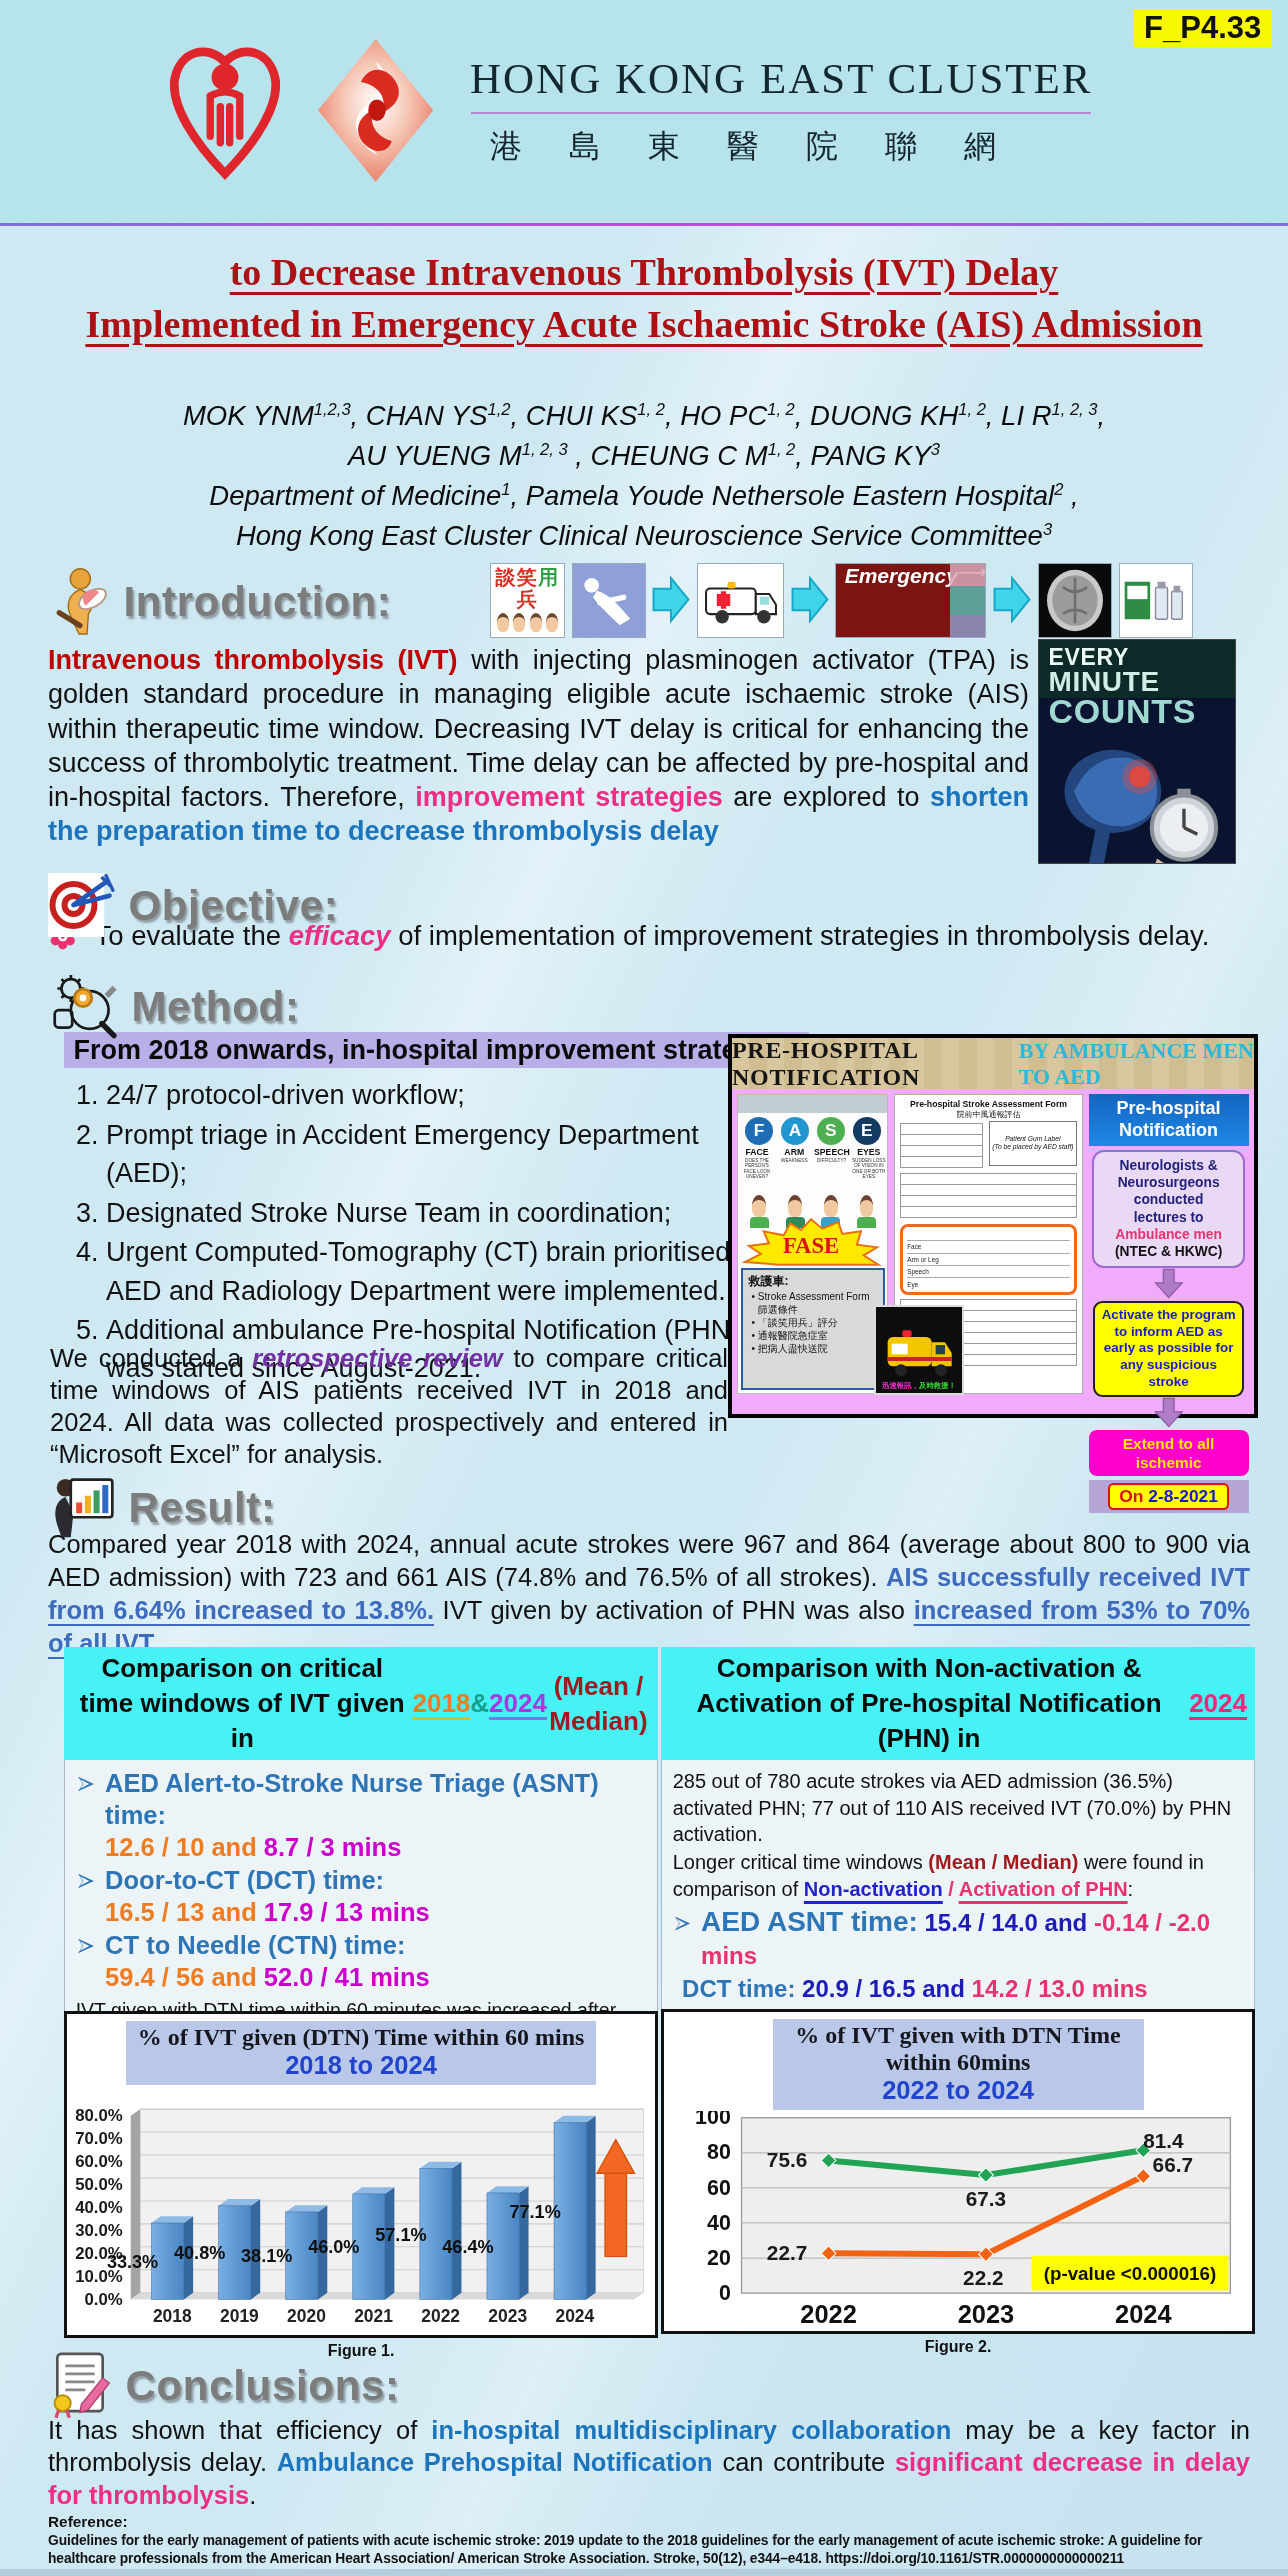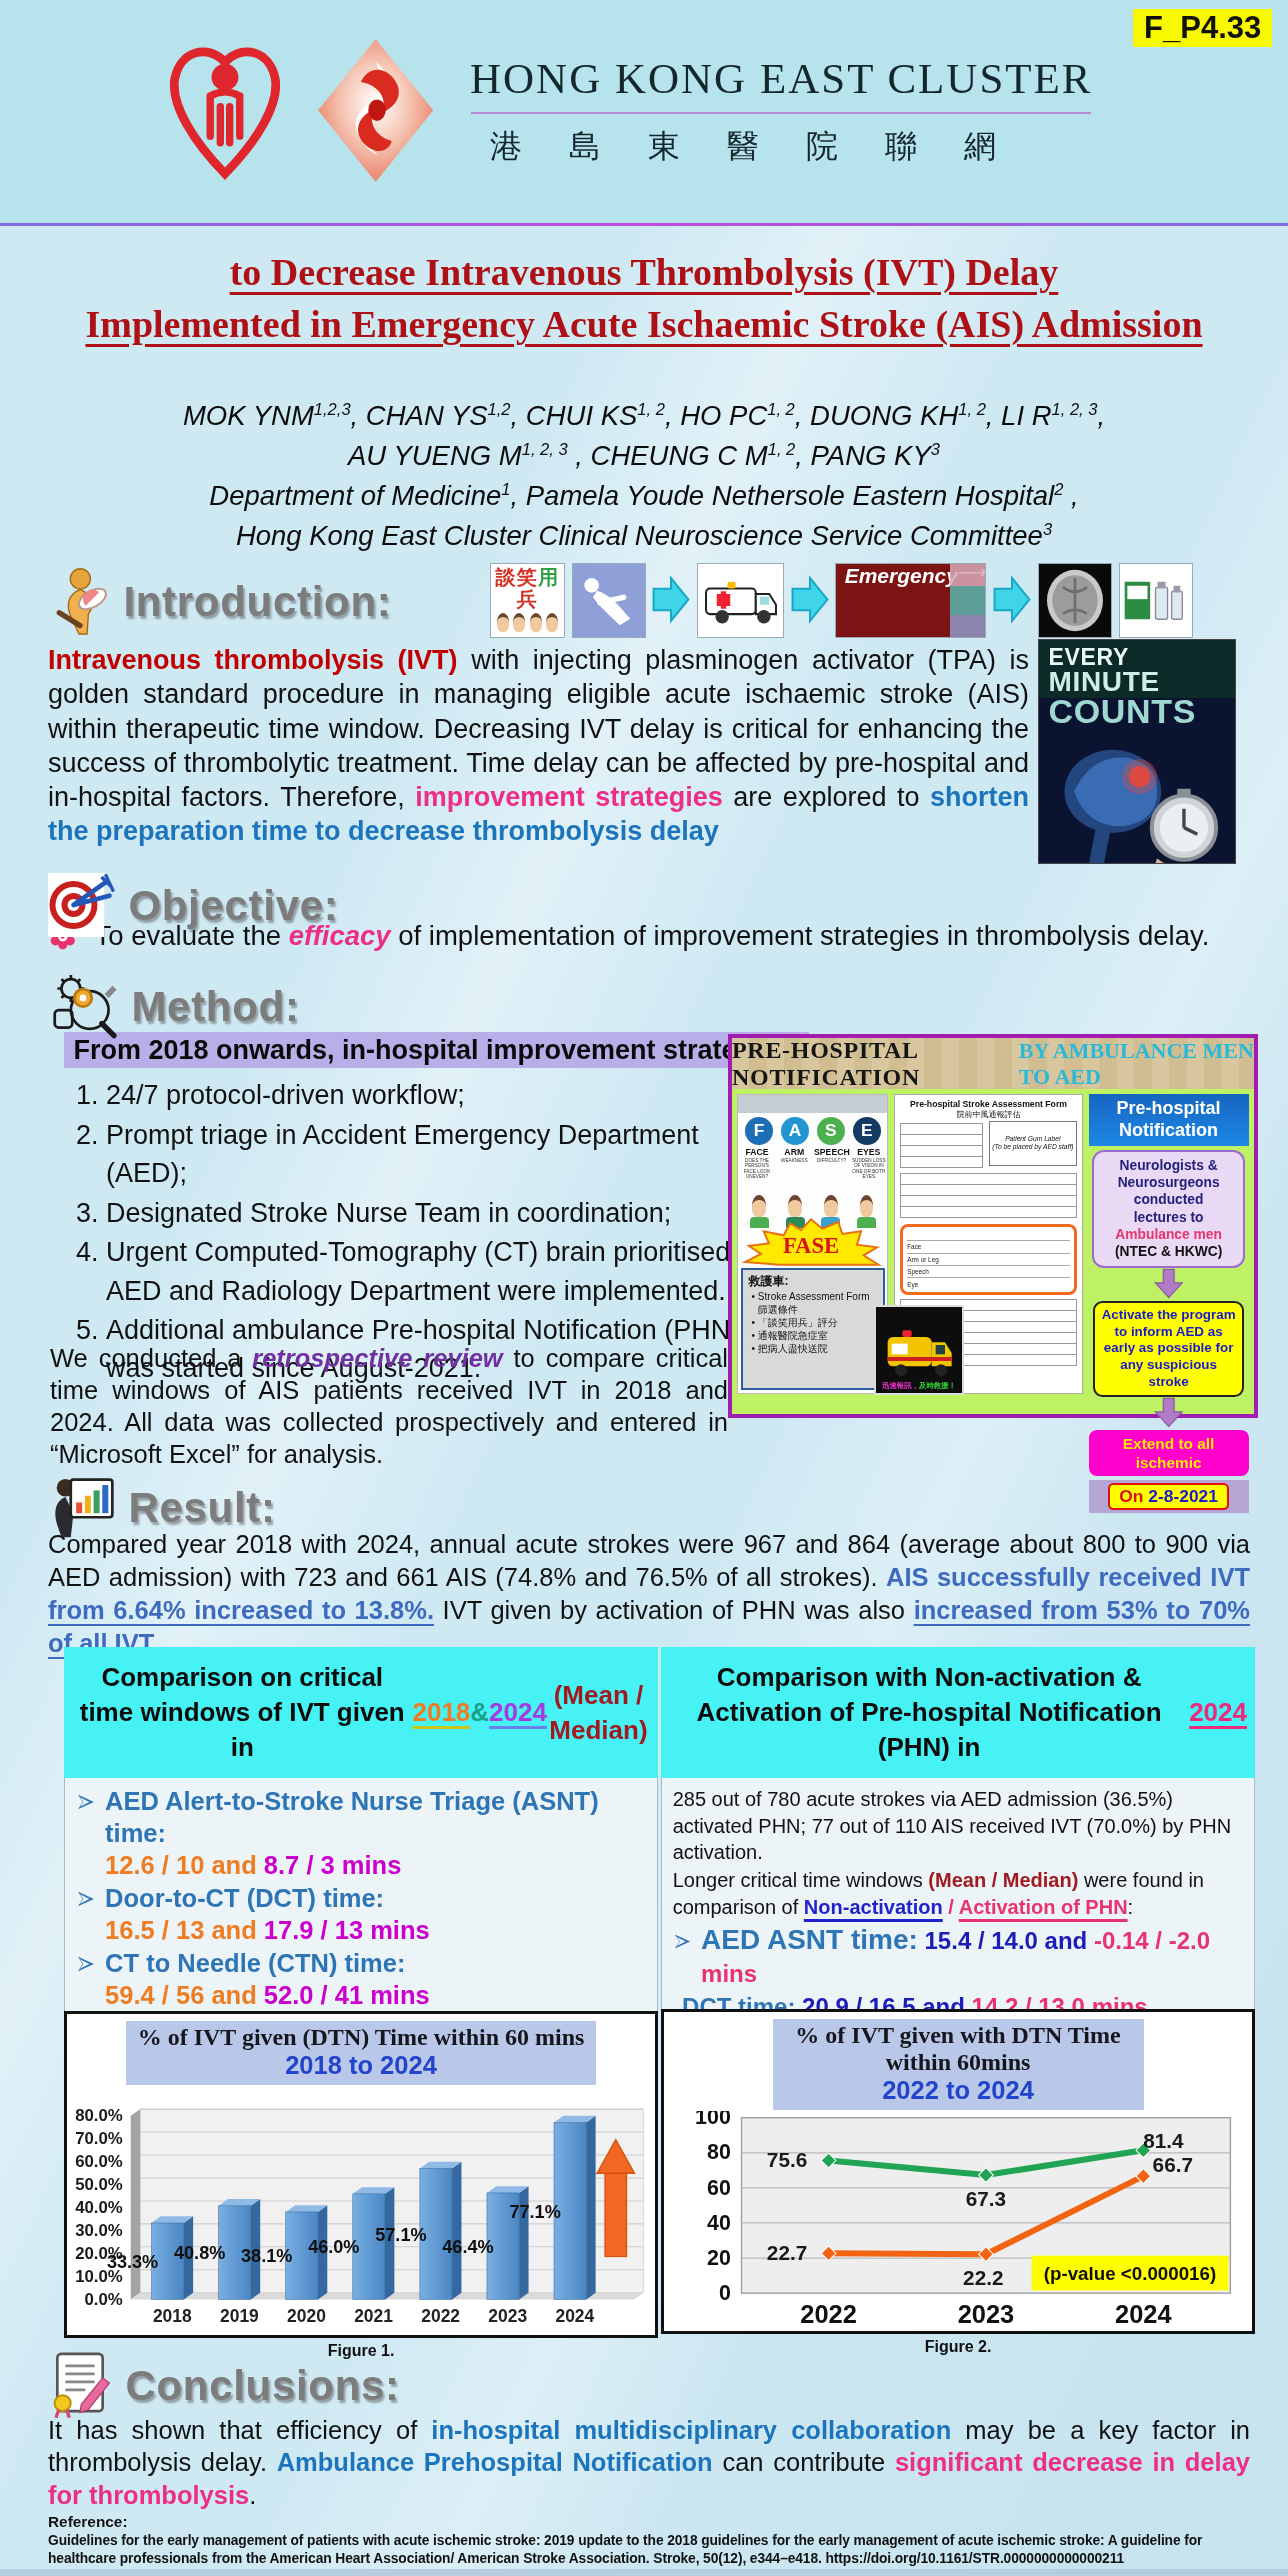--- a/index.html
+++ b/index.html
@@ -71,21 +71,21 @@
   .emc-words div:nth-child(3){color:#9fd8d0;font-size:34px}
   
   .obj-line{position:absolute;left:50px;top:920px;display:flex;gap:19px;align-items:flex-start;font-size:27.5px;width:1194px}
   
   .m-highlight{position:absolute;left:64px;top:1032px;background:#b9aee8;font-size:27px;font-weight:bold;
     padding:2.7px 9.4px;color:#0a0a0a}
   .m-list{position:absolute;left:64px;top:1076px;width:664px;font-size:27px;line-height:1.42;margin:0;padding-left:42px}
   .m-list li{margin-bottom:1.3px}
   .m-para{position:absolute;left:50px;top:1342px;width:678px;font-size:25.5px;line-height:1.26;text-align:justify}
   
-  .phn{position:absolute;left:728px;top:1034px;width:530px;height:384px;background:#bef264;border:4px solid #a21caf;box-sizing:border-box}
+  .phn{position:absolute;left:728px;top:1034px;width:530px;height:384px;background:#f0abfc;border:4px solid #000000;box-sizing:border-box}
   .phn-head{height:51px;display:flex;align-items:center;justify-content:center;gap:9.4px;
     background:repeating-linear-gradient(90deg,#d8c79e 0 17.4px,#d0bd92 17.4px 35px)}
   .phn-tb{font-family:"Liberation Serif",serif;font-weight:bold;font-size:24px;letter-spacing:0.7px;color:#151515}
   .phn-tc{font-family:"Liberation Serif",serif;font-weight:bold;font-size:22px;color:#2ab9d8}
   .phn-body{display:flex;gap:5.4px;padding:5.4px;height:310px;box-sizing:border-box;position:relative}
   .fase-col{width:149px;background:#fdfdfd;border:0.7px solid #bbb;display:flex;flex-direction:column;overflow:hidden}
   .fase-torn{height:17.4px;background:#c2ced4}
   .fase-letters{display:flex;justify-content:space-around;padding:4px 2.7px 0}
   .fase-letters b{width:28px;height:28px;border-radius:50%;color:#fff;font-size:17.4px;display:flex;align-items:center;justify-content:center}
   .fase-letters b:nth-child(1){background:#1e6eb5}.fase-letters b:nth-child(2){background:#2196d0}
@@ -130,21 +130,21 @@
     text-align:center;line-height:1.25}
   .datewrap{margin-top:4px;width:100%;background:#b5a6d6;padding:3.4px 0;display:flex;justify-content:center}
   .datebox{background:#ffff00;border:2px solid #e01010;border-radius:5.4px;padding:0.7px 9.4px;font-weight:bold;font-size:17.4px}
   .datebox .on{color:#e01010}.datebox .dt{color:#1a1acc}
   
   .r-para{position:absolute;left:48px;top:1528px;width:1202px;font-size:25.5px;line-height:1.29;text-align:justify}
   
   .cbox{position:absolute;top:1647px;width:594px;height:357px;box-sizing:border-box}
   .cbox.left{left:64px}.cbox.right{left:661px}
   .box-head{background:#46f2f4;min-height:78px;display:flex;align-items:center;justify-content:center;
-    text-align:center;font-weight:bold;font-size:26px;line-height:1.35;padding:13px 8px;box-sizing:border-box;color:#0c0c0c}
+    text-align:center;font-weight:bold;font-size:26px;line-height:1.35;padding:4px 8px;box-sizing:border-box;color:#0c0c0c}
   .box-body{background:#ecf4f8;border:1.3px solid #a8bcc6;border-top:none;height:275px;box-sizing:border-box;padding:8px 10.7px;overflow:hidden}
   .tb-row{display:flex;gap:9.4px;margin-bottom:1.3px}
   .tb-arrow{flex:0 0 auto;padding-top:5.4px}
   .tb-label{color:#2e75b6;font-weight:bold;font-size:25.5px;line-height:1.25}
   .tb-vals{font-size:25.5px;line-height:1.25}
   .footnote{font-size:19.5px;line-height:1.2;margin-top:5.4px;color:#101010}
   .rb-para{font-size:20px;line-height:1.33;margin-bottom:1.3px}
   .rb-row{display:flex;gap:9.4px;font-size:24px;line-height:1.38}
   .rb-row .tb-arrow{padding-top:4px}
   

